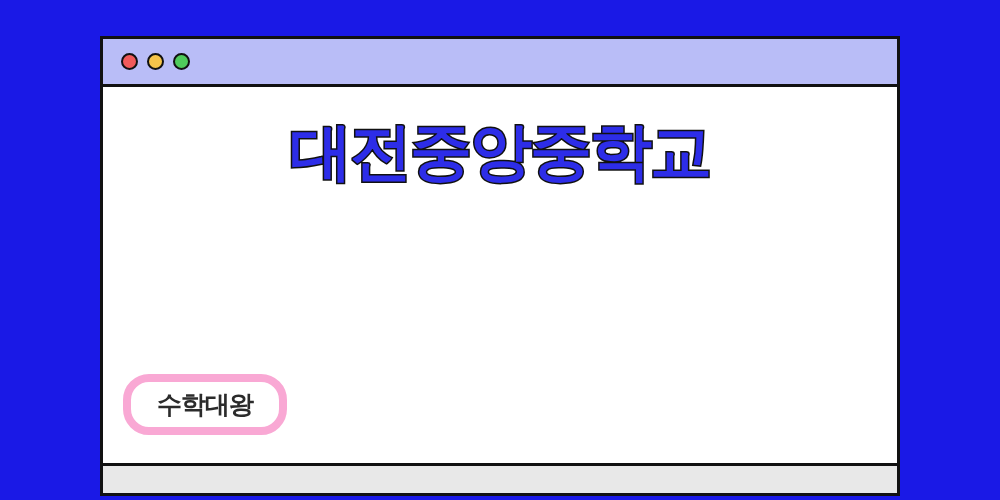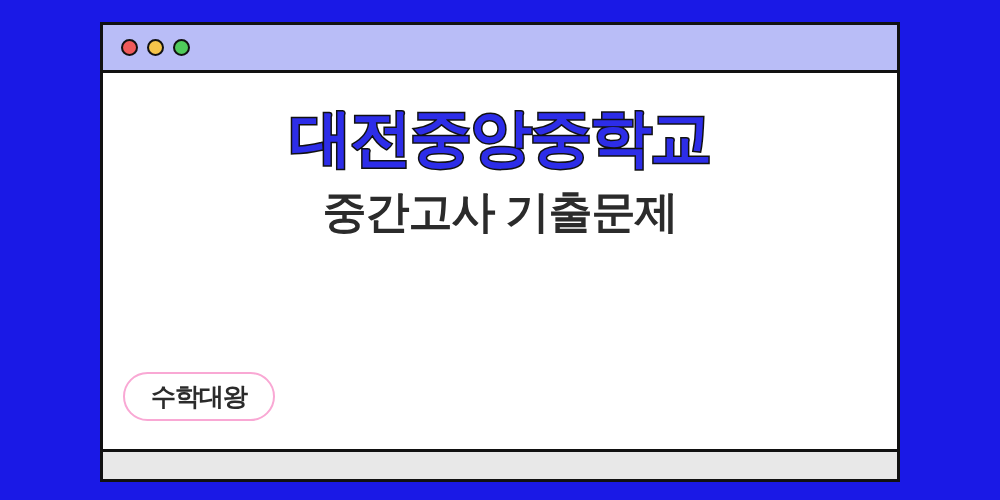--- a/index.html
+++ b/index.html
@@ -18,21 +18,21 @@
     position: relative;
     width: 1000px;
     height: 500px;
     background: #1A19E6;
   }
 
   
   .window {
     position: absolute;
     left: 100px;
-    top: 22px;
+    top: 36px;
     width: 800px;
     height: 460px;
     background: #ffffff;
     border: 3px solid #111111;
     box-sizing: border-box;
     display: flex;
     flex-direction: column;
     overflow: hidden;
   }
 
@@ -98,21 +98,21 @@
     left: 0;
     right: 0;
     bottom: 58px;
     display: flex;
     justify-content: space-between;
     padding: 0 20px;
     box-sizing: border-box;
   }
 
   .badge {
-    border: 2px solid #f9a8d4;
+    border: 8px solid #f9a8d4;
     border-radius: 26px;
     background: #ffffff;
     padding: 7px 26px;
     font-size: 25px;
     font-weight: bold;
     color: #2B2B2B;
     letter-spacing: -1px;
     white-space: nowrap;
     line-height: 1.25;
   }
@@ -139,21 +139,20 @@
       <span class="dot red"></span>
       <span class="dot yellow"></span>
       <span class="dot green"></span>
     </div>
 
     <div class="content">
 
       <div class="school-name">대전중앙중학교</div>
 
       <div class="subtitle">
-        <div>중간고사 기출문제</div>
       </div>
 
       <div class="badges">
         <div class="badge">수학대왕</div>
       </div>
 
       <div class="footerbar"></div>
 
     </div>
   </div>

